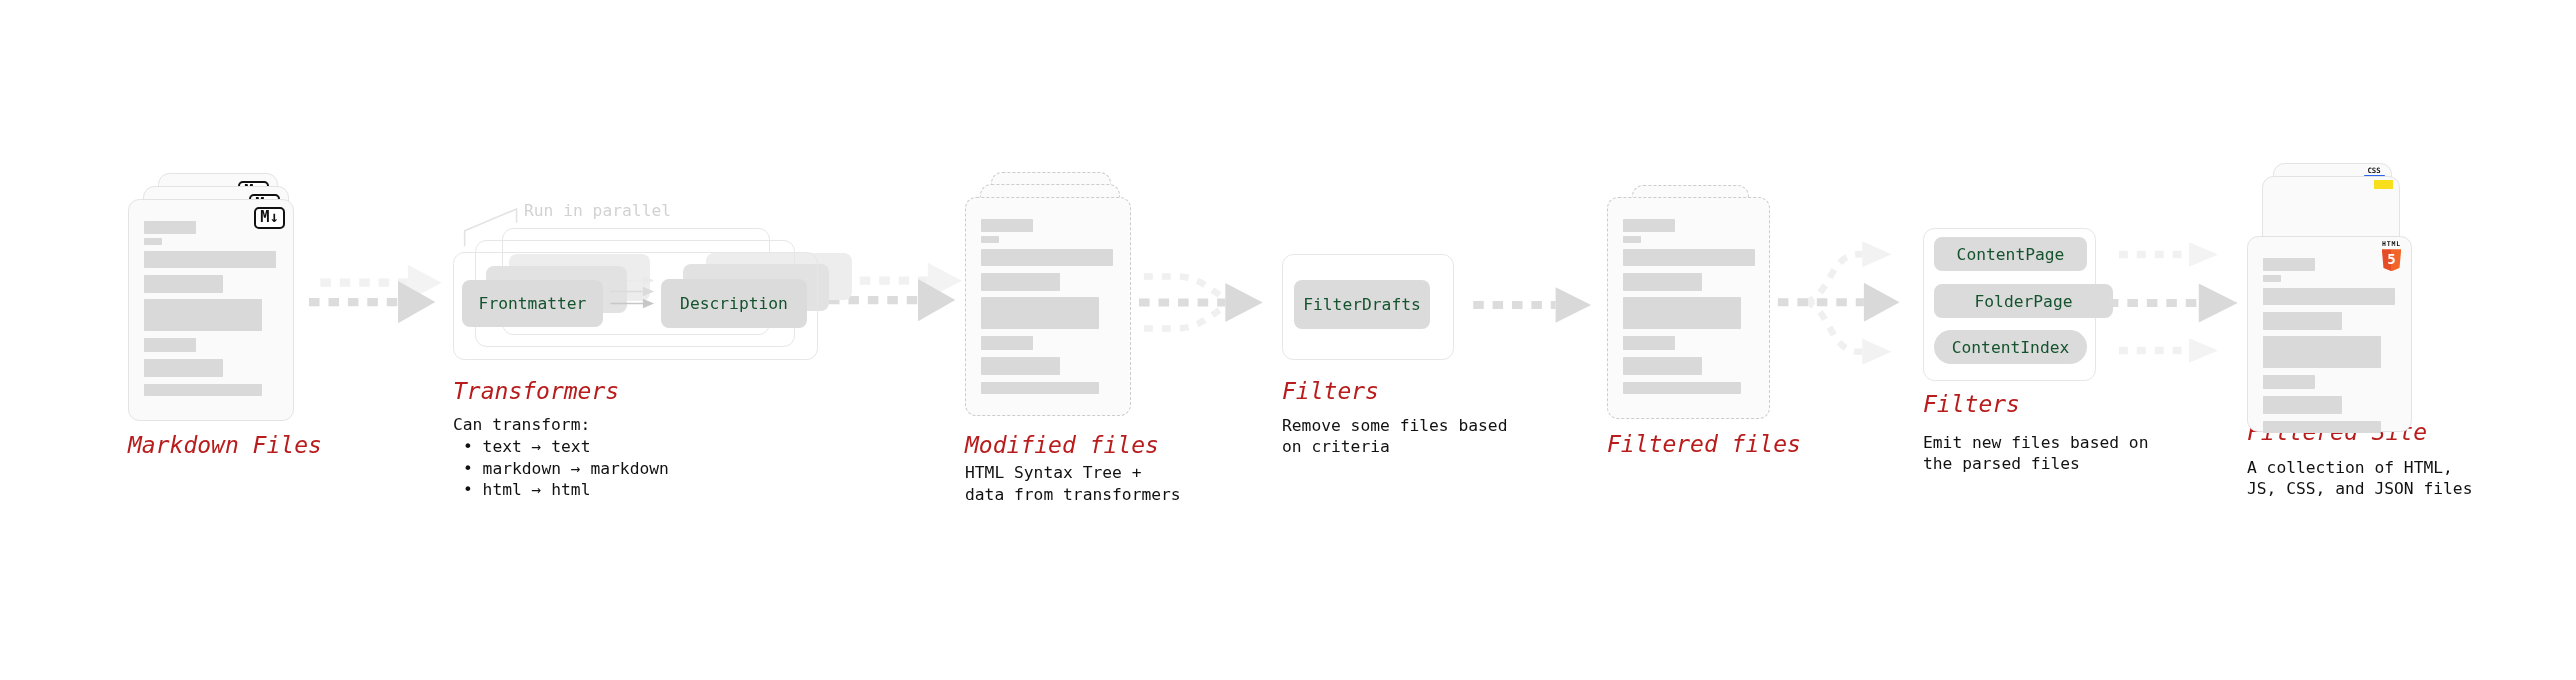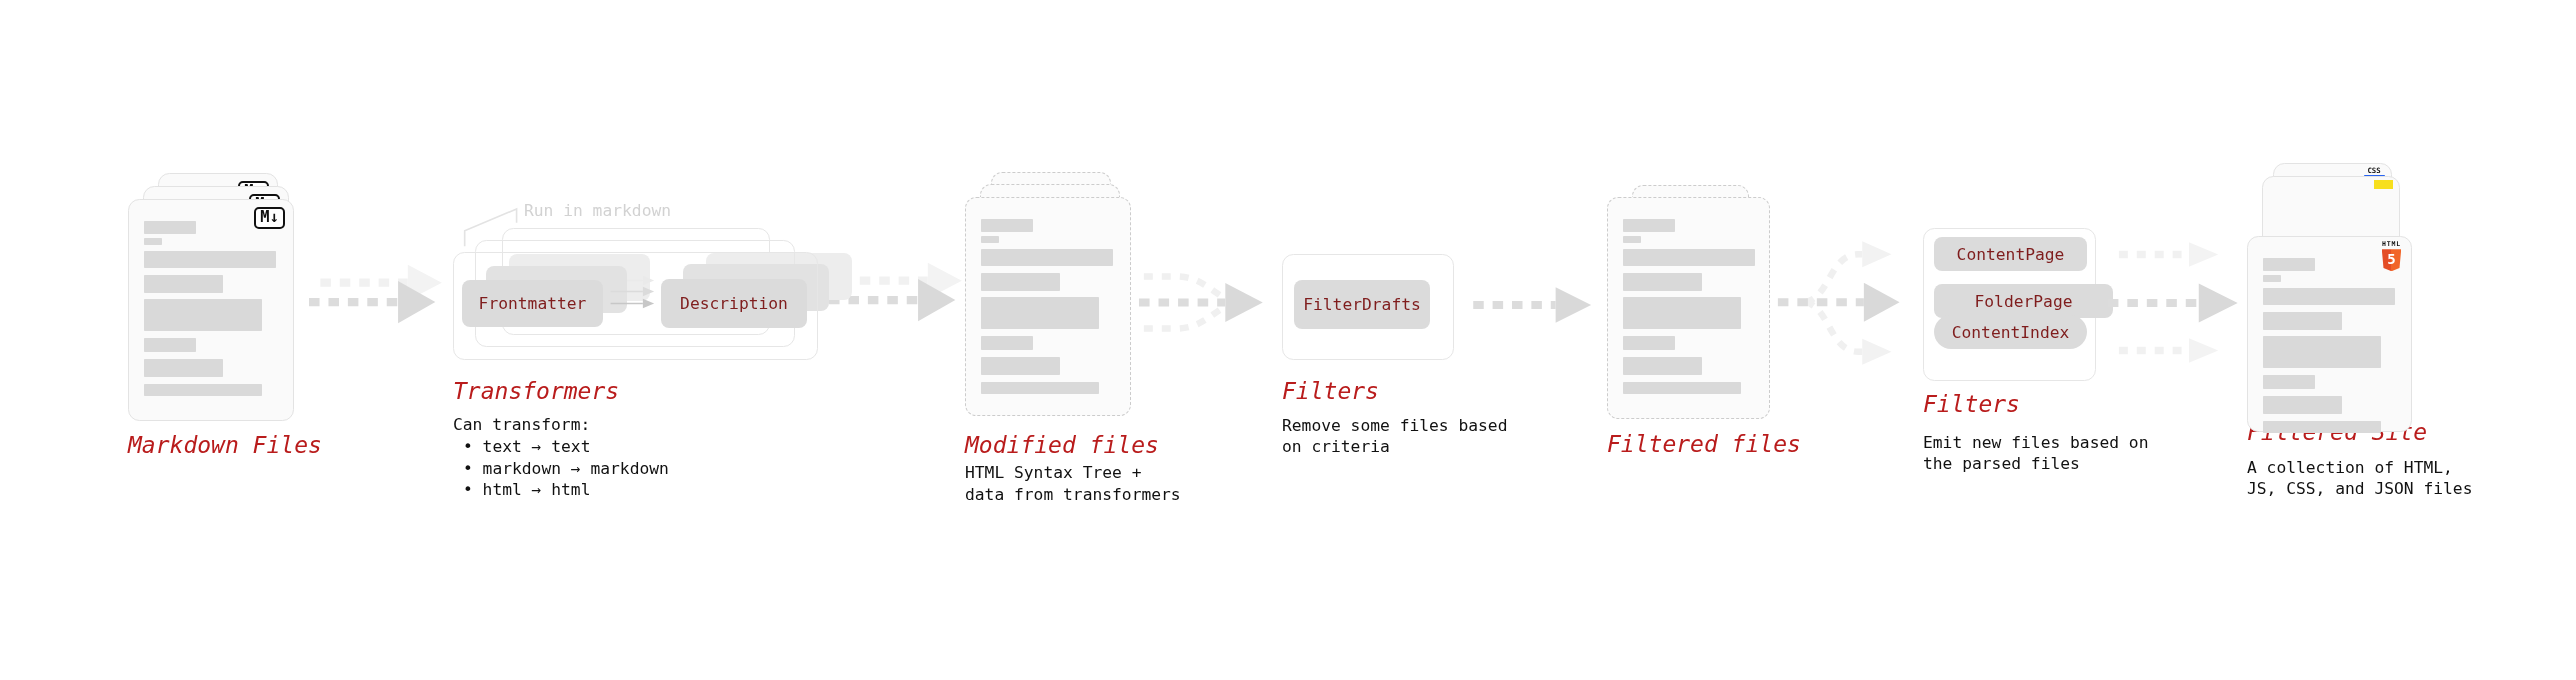--- a/index.html
+++ b/index.html
@@ -30,21 +30,21 @@
   .css-bar{height:3.3px;background:#2965f1;margin-top:0.8px;border-radius:0.8px;}
   .js-badge{position:absolute;top:3.3px;right:6.5px;width:18.7px;height:9px;background:#f7df1e;}
   .html5-badge{position:absolute;top:4.1px;right:9px;width:21px;text-align:center;}
   .html5-word{font-size:6.5px;font-weight:bold;line-height:7.3px;letter-spacing:0.8px;}
   .html5-shield{width:19.5px;height:22px;margin:0.8px auto 0;color:#fff;font-size:14px;font-weight:bold;line-height:21px;
     background:linear-gradient(90deg,#e44d26 50%,#f16529 50%);
     clip-path:polygon(0 0,100% 0,91% 85%,50% 100%,9% 85%);}
   
   .obox{position:absolute;border:1.6px solid #e6e6e6;border-radius:11.4px;box-sizing:border-box;background:transparent;}
   .pill{position:absolute;background:#dbdbdb;border-radius:8.1px;display:flex;align-items:center;justify-content:center;
-    font-size:16.3px;color:#7f1d1d;white-space:nowrap;}
+    font-size:16.3px;color:#14532d;white-space:nowrap;}
   .pill.ghost1{background:#e2e2e2;}
   .pill.ghost2{background:#ededed;}
   
   .label{position:absolute;font-size:23px;line-height:26px;color:#b91c1c;white-space:nowrap;font-style:italic;}
   .caption{position:absolute;font-size:16.3px;line-height:21px;color:#111;white-space:nowrap;}
   .note{position:absolute;font-size:16.3px;line-height:19.5px;color:#d2d2d2;white-space:nowrap;}
 </style>
 </head>
 <body>
 
@@ -77,21 +77,21 @@
     <line x1="22" y1="28" x2="130" y2="28" stroke="#f1f1f1" stroke-width="10" stroke-dasharray="13 11"></line>
     <polygon points="130,6 172,28 130,50" fill="#f3f3f3"></polygon>
     <line x1="8" y1="52" x2="118" y2="52" stroke="#dcdcdc" stroke-width="10" stroke-dasharray="13 11"></line>
     <polygon points="118,26 164,52 118,78" fill="#d9d9d9"></polygon>
   </svg>
 
   <div>
     <svg class="abs" style="left:459px;top:195px;" width="73" height="57" viewBox="0 0 90 70">
       <polyline points="7,63 7,44 71,17 71,34" fill="none" stroke="#e3e3e3" stroke-width="2"></polyline>
     </svg>
-    <div class="note" style="left:524px;top:201px;">Run in markdown</div>
+    <div class="note" style="left:524px;top:201px;">Run in parallel</div>
 
     <div class="obox" style="left:502px;top:228px;width:268px;height:107px;z-index:1;"></div>
     <div class="pill ghost2" style="left:509px;top:254px;width:141px;height:47px;z-index:2;"></div>
     <div class="pill ghost2" style="left:706px;top:253px;width:146px;height:47px;z-index:2;"></div>
     <svg class="abs" style="left:609px;top:274px;z-index:2;" width="50" height="13" viewBox="0 0 62 16">
       <line x1="2" y1="8" x2="42" y2="8" stroke="#eaeaea" stroke-width="2"></line>
       <polygon points="42,2 56,8 42,14" fill="#eaeaea"></polygon>
     </svg>
 
     <div class="obox" style="left:475px;top:240px;width:320px;height:107px;z-index:3;"></div>
@@ -187,21 +187,21 @@
     <path d="M 40 80 C 70 86 70 141 105 141 H 110" fill="none" stroke="#f0f0f0" stroke-width="8" stroke-dasharray="11 11"></path>
     <polygon points="110,125 146,141 110,157" fill="#f2f2f2"></polygon>
     <line x1="6" y1="80" x2="112" y2="80" stroke="#dcdcdc" stroke-width="10" stroke-dasharray="13 11"></line>
     <polygon points="112,56 156,80 112,104" fill="#d9d9d9"></polygon>
   </svg>
 
   <div>
     <div class="obox" style="left:1923px;top:228px;width:173px;height:153px;"></div>
     <div class="pill" style="left:1934px;top:237px;width:153px;height:34px;">ContentPage</div>
     <div class="pill" style="left:1934px;top:284px;width:179px;height:34px;">FolderPage</div>
-    <div class="pill" style="left:1934px;top:315px;width:153px;height:34px;border-radius:17px;">ContentIndex</div>
+    <div class="pill" style="left:1934px;top:330px;width:153px;height:34px;border-radius:17px;">ContentIndex</div>
     <div class="label" style="left:1923px;top:391px;">Filters</div>
     <div class="caption" style="left:1923px;top:432px;">Emit new files based on</div>
     <div class="caption" style="left:1923px;top:453px;">the parsed files</div>
   </div>
 
   <svg class="abs" style="left:2114px;top:239px;" width="114" height="31" viewBox="0 0 140 38">
     <line x1="6" y1="19" x2="92" y2="19" stroke="#f1f1f1" stroke-width="9" stroke-dasharray="11 11"></line>
     <polygon points="92,4 128,19 92,34" fill="#f3f3f3"></polygon>
   </svg>
   <svg class="abs" style="left:2103px;top:280px;" width="142" height="46" viewBox="0 0 175 56">

